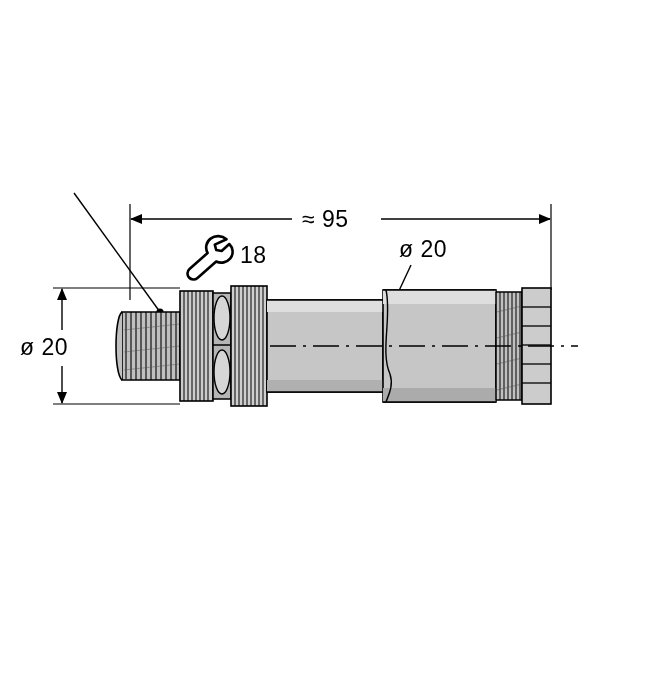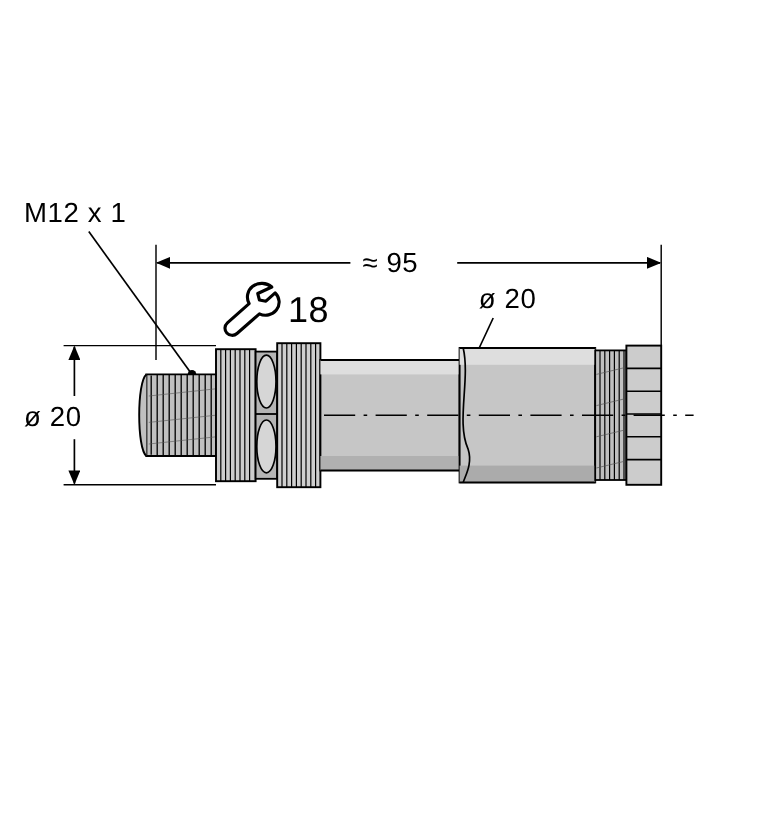--- a/index.html
+++ b/index.html
@@ -49,21 +49,21 @@
   }
   .lbl-len {
     left: 302px;
     top: 208px;
     font-size: 23px;
     letter-spacing: 0.5px;
   }
   .lbl-wrench {
     left: 240px;
     top: 244px;
-    font-size: 30px;
+    font-size: 23px;
     letter-spacing: 0.5px;
   }
   .lbl-dia-body {
     left: 399px;
     top: 238px;
     font-size: 23px;
     letter-spacing: 0.5px;
   }
 </style>
 </head>
@@ -229,19 +229,18 @@
           <line x1="522" y1="345" x2="551" y2="345"></line>
           <line x1="522" y1="364" x2="551" y2="364"></line>
           <line x1="522" y1="383" x2="551" y2="383"></line>
         </g>
       </g>
 
       <line x1="270" y1="346" x2="578" y2="346" stroke="#000" stroke-width="1.3" stroke-dasharray="26 7 3 7"></line>
     </g>
   </svg>
 
-  <div class="lbl lbl-thread">M12 x 1</div>
   <div class="lbl lbl-dia-left">ø 20</div>
   <div class="lbl lbl-len">≈ 95</div>
   <div class="lbl lbl-wrench">18</div>
   <div class="lbl lbl-dia-body">ø 20</div>
 
 </div>
 
 </body></html>

